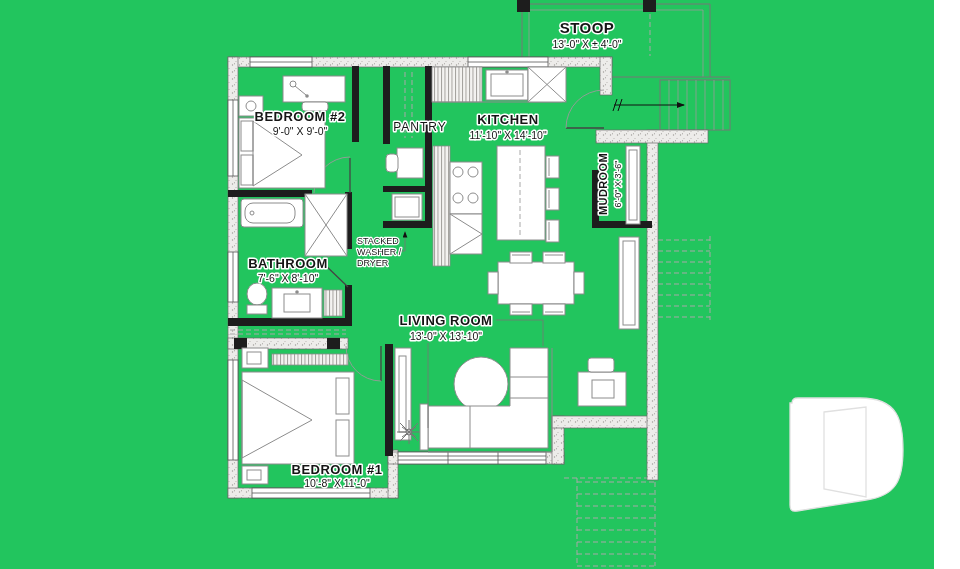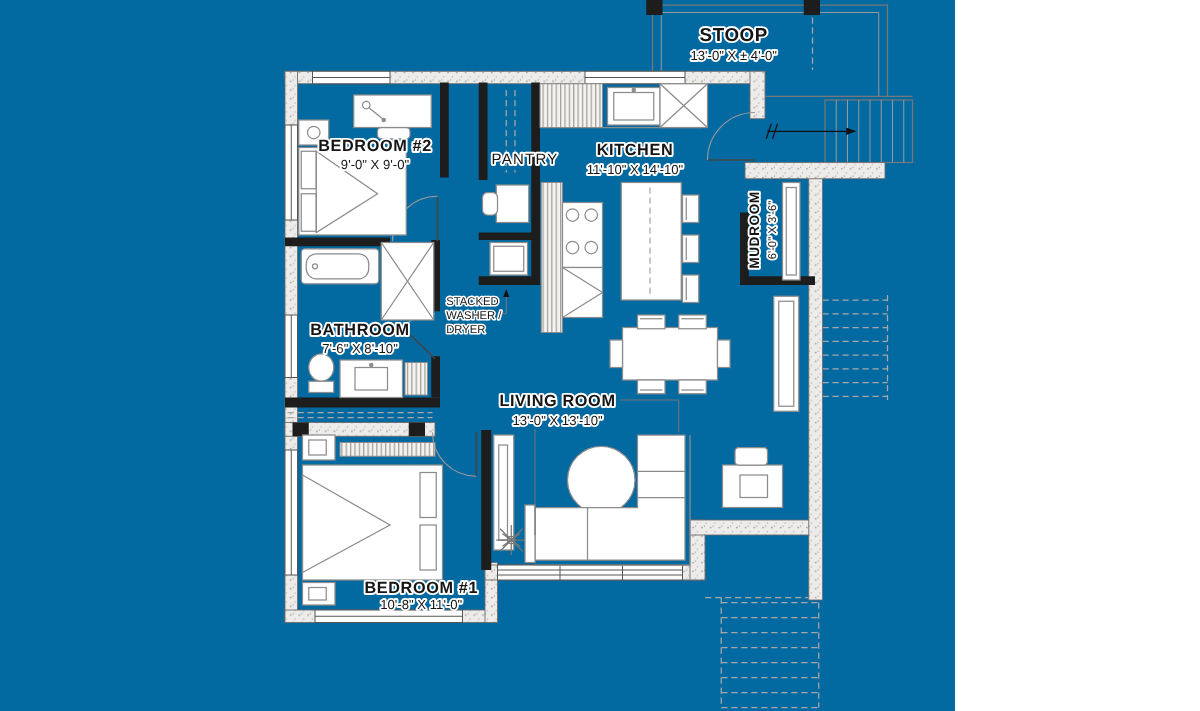--- a/index.html
+++ b/index.html
@@ -1,16 +1,16 @@
 <!DOCTYPE html>
 <html><head>
 <meta charset="utf-8">
 <style>
   html,body{margin:0;padding:0;background:#ffffff;}
-  .canvas{position:relative;width:764px;height:569px;background:#0369a1;overflow:hidden;}
+  .canvas{position:relative;width:934px;height:569px;background:#22c55e;overflow:hidden;}
   svg{display:block;}
   text{font-family:"Liberation Sans","DejaVu Sans",sans-serif;fill:#151515;}
   .lbl{font-weight:bold;font-size:13px;letter-spacing:.5px;paint-order:stroke;stroke:#ffffff;stroke-width:3px;stroke-linejoin:round;}
   .lbl-big{font-weight:bold;font-size:15px;letter-spacing:.5px;paint-order:stroke;stroke:#ffffff;stroke-width:3px;stroke-linejoin:round;}
   .lbl-sm{font-weight:bold;font-size:11px;letter-spacing:.4px;paint-order:stroke;stroke:#ffffff;stroke-width:3px;stroke-linejoin:round;}
   .dim{font-weight:normal;font-size:10.5px;paint-order:stroke;stroke:#ffffff;stroke-width:3px;stroke-linejoin:round;}
   .dim-sm{font-weight:normal;font-size:9px;paint-order:stroke;stroke:#ffffff;stroke-width:3px;stroke-linejoin:round;}
   .note{font-weight:normal;font-size:9px;paint-order:stroke;stroke:#ffffff;stroke-width:2.5px;stroke-linejoin:round;}
   .reg{font-weight:normal;font-size:12px;letter-spacing:1px;paint-order:stroke;stroke:#ffffff;stroke-width:3px;stroke-linejoin:round;}
   .we{fill:url(#spk);stroke:#6b6b6b;stroke-width:.7;}

